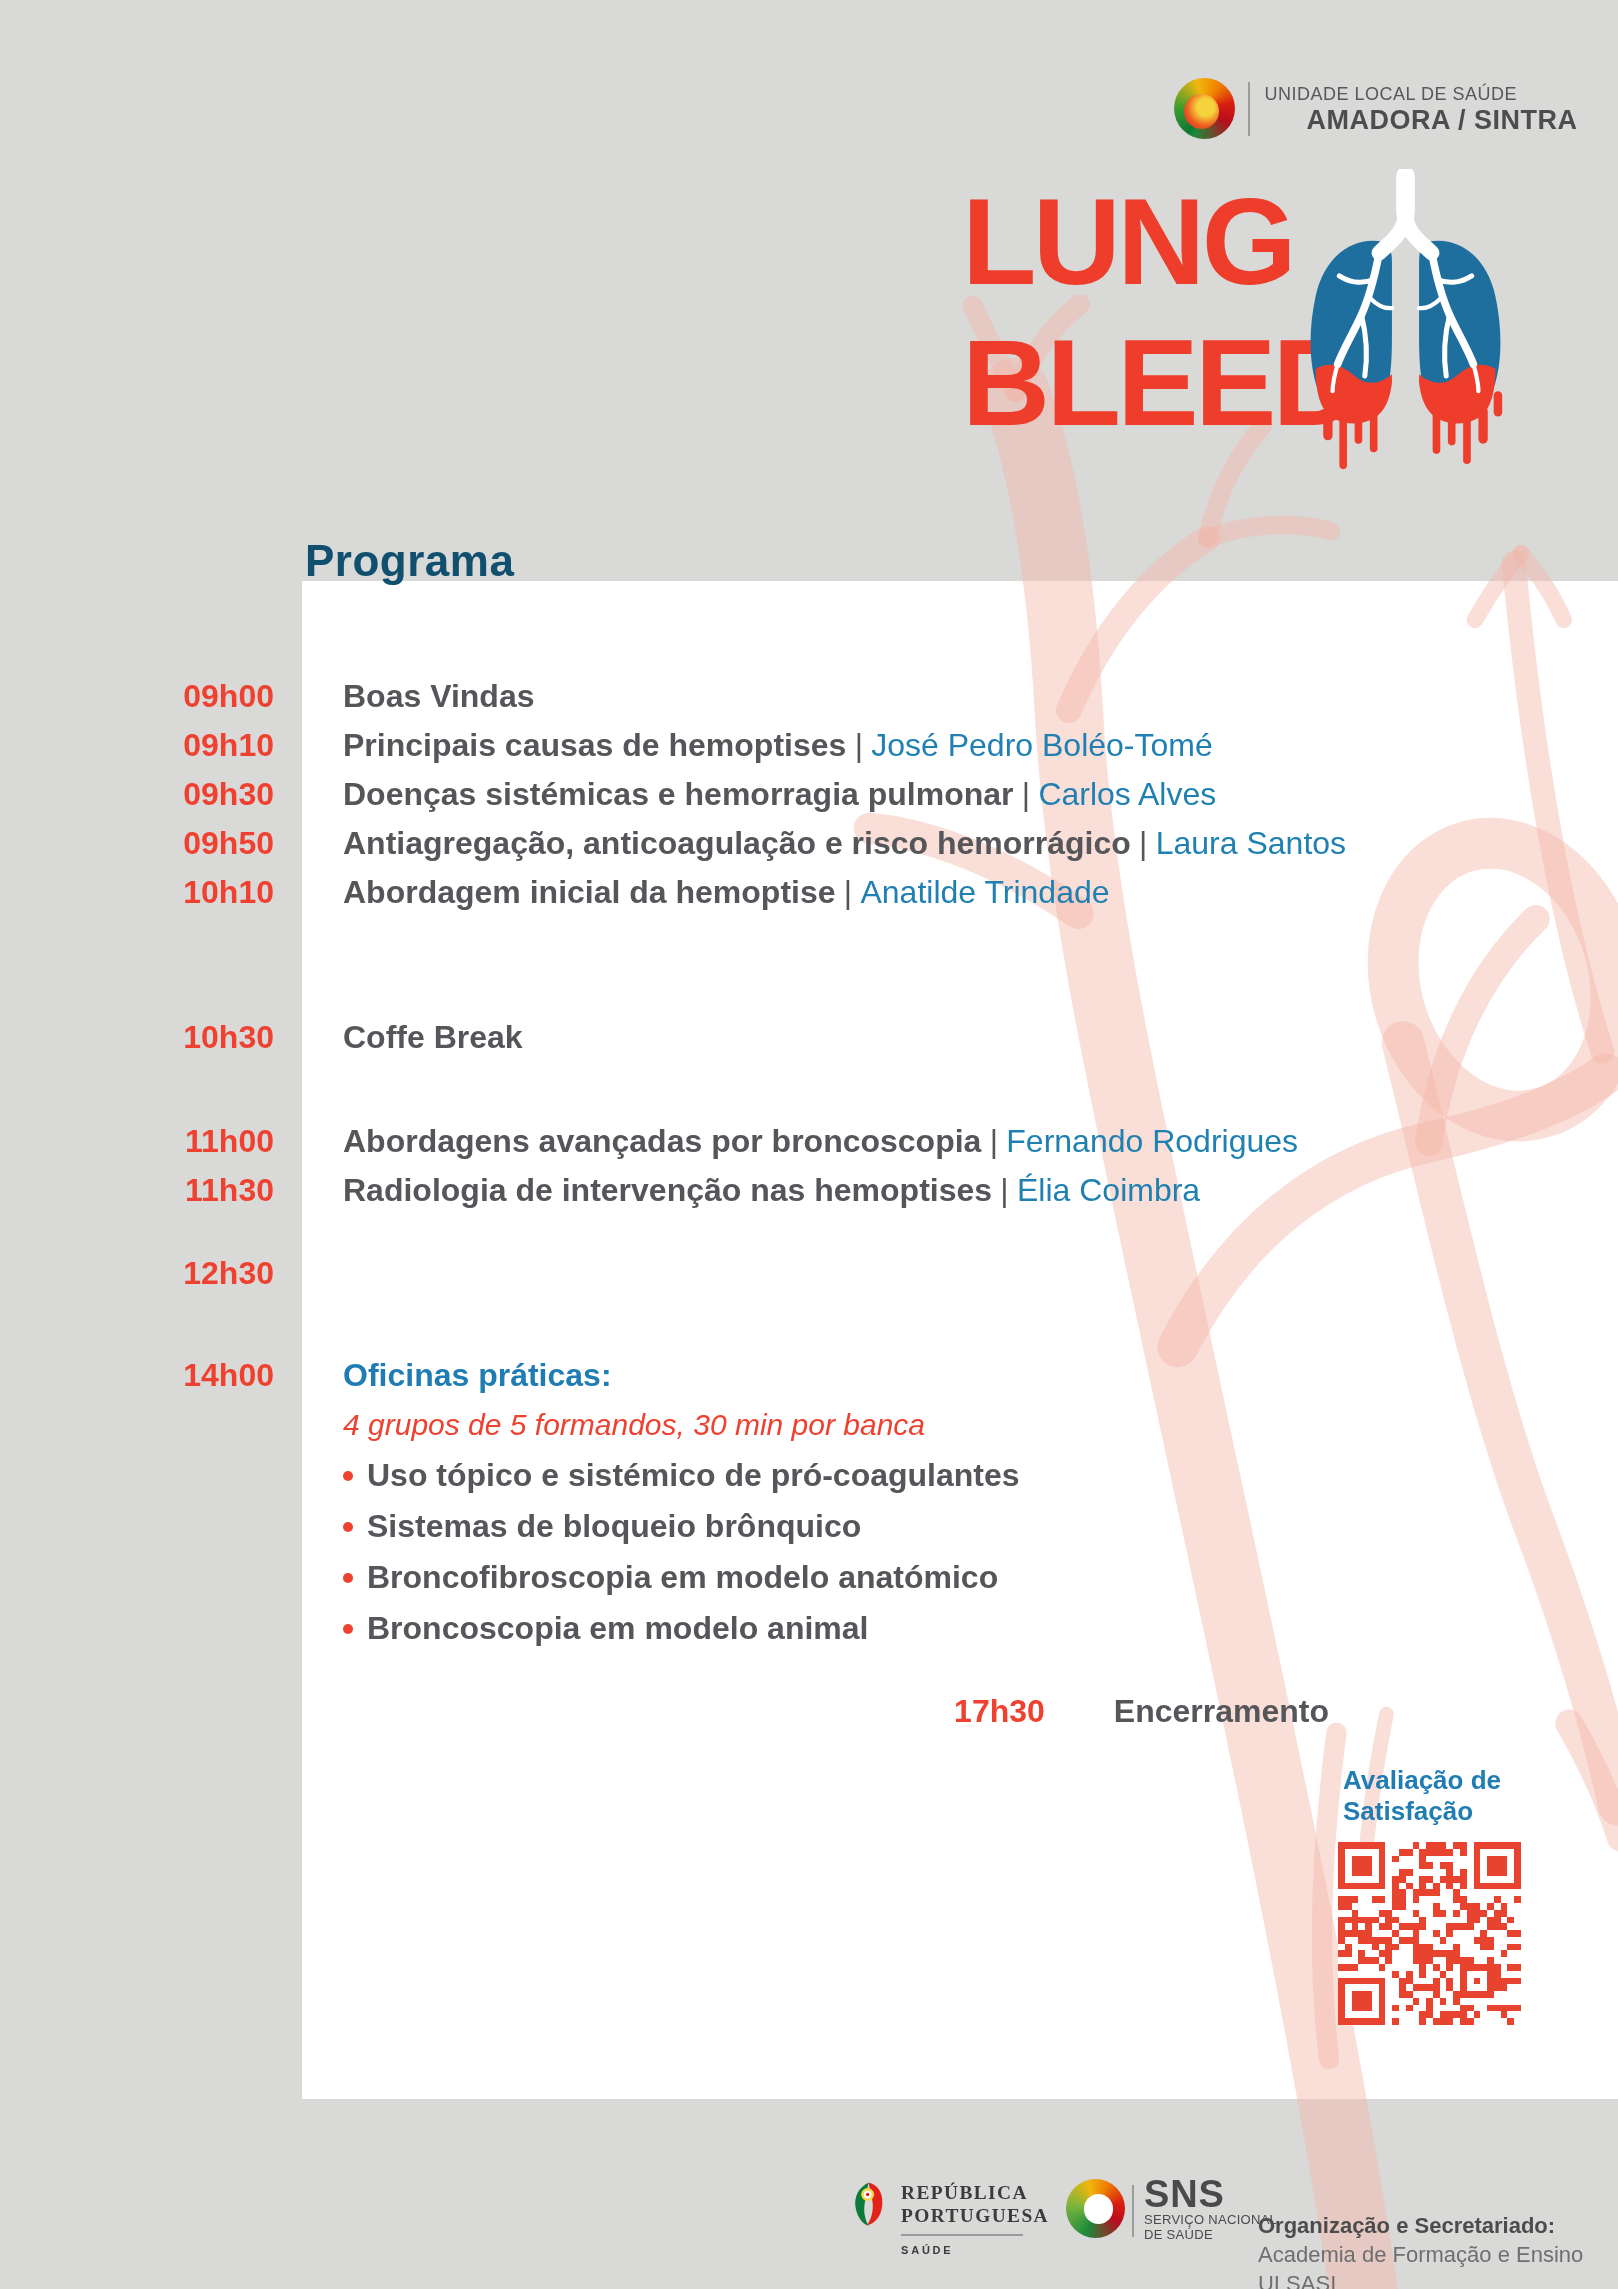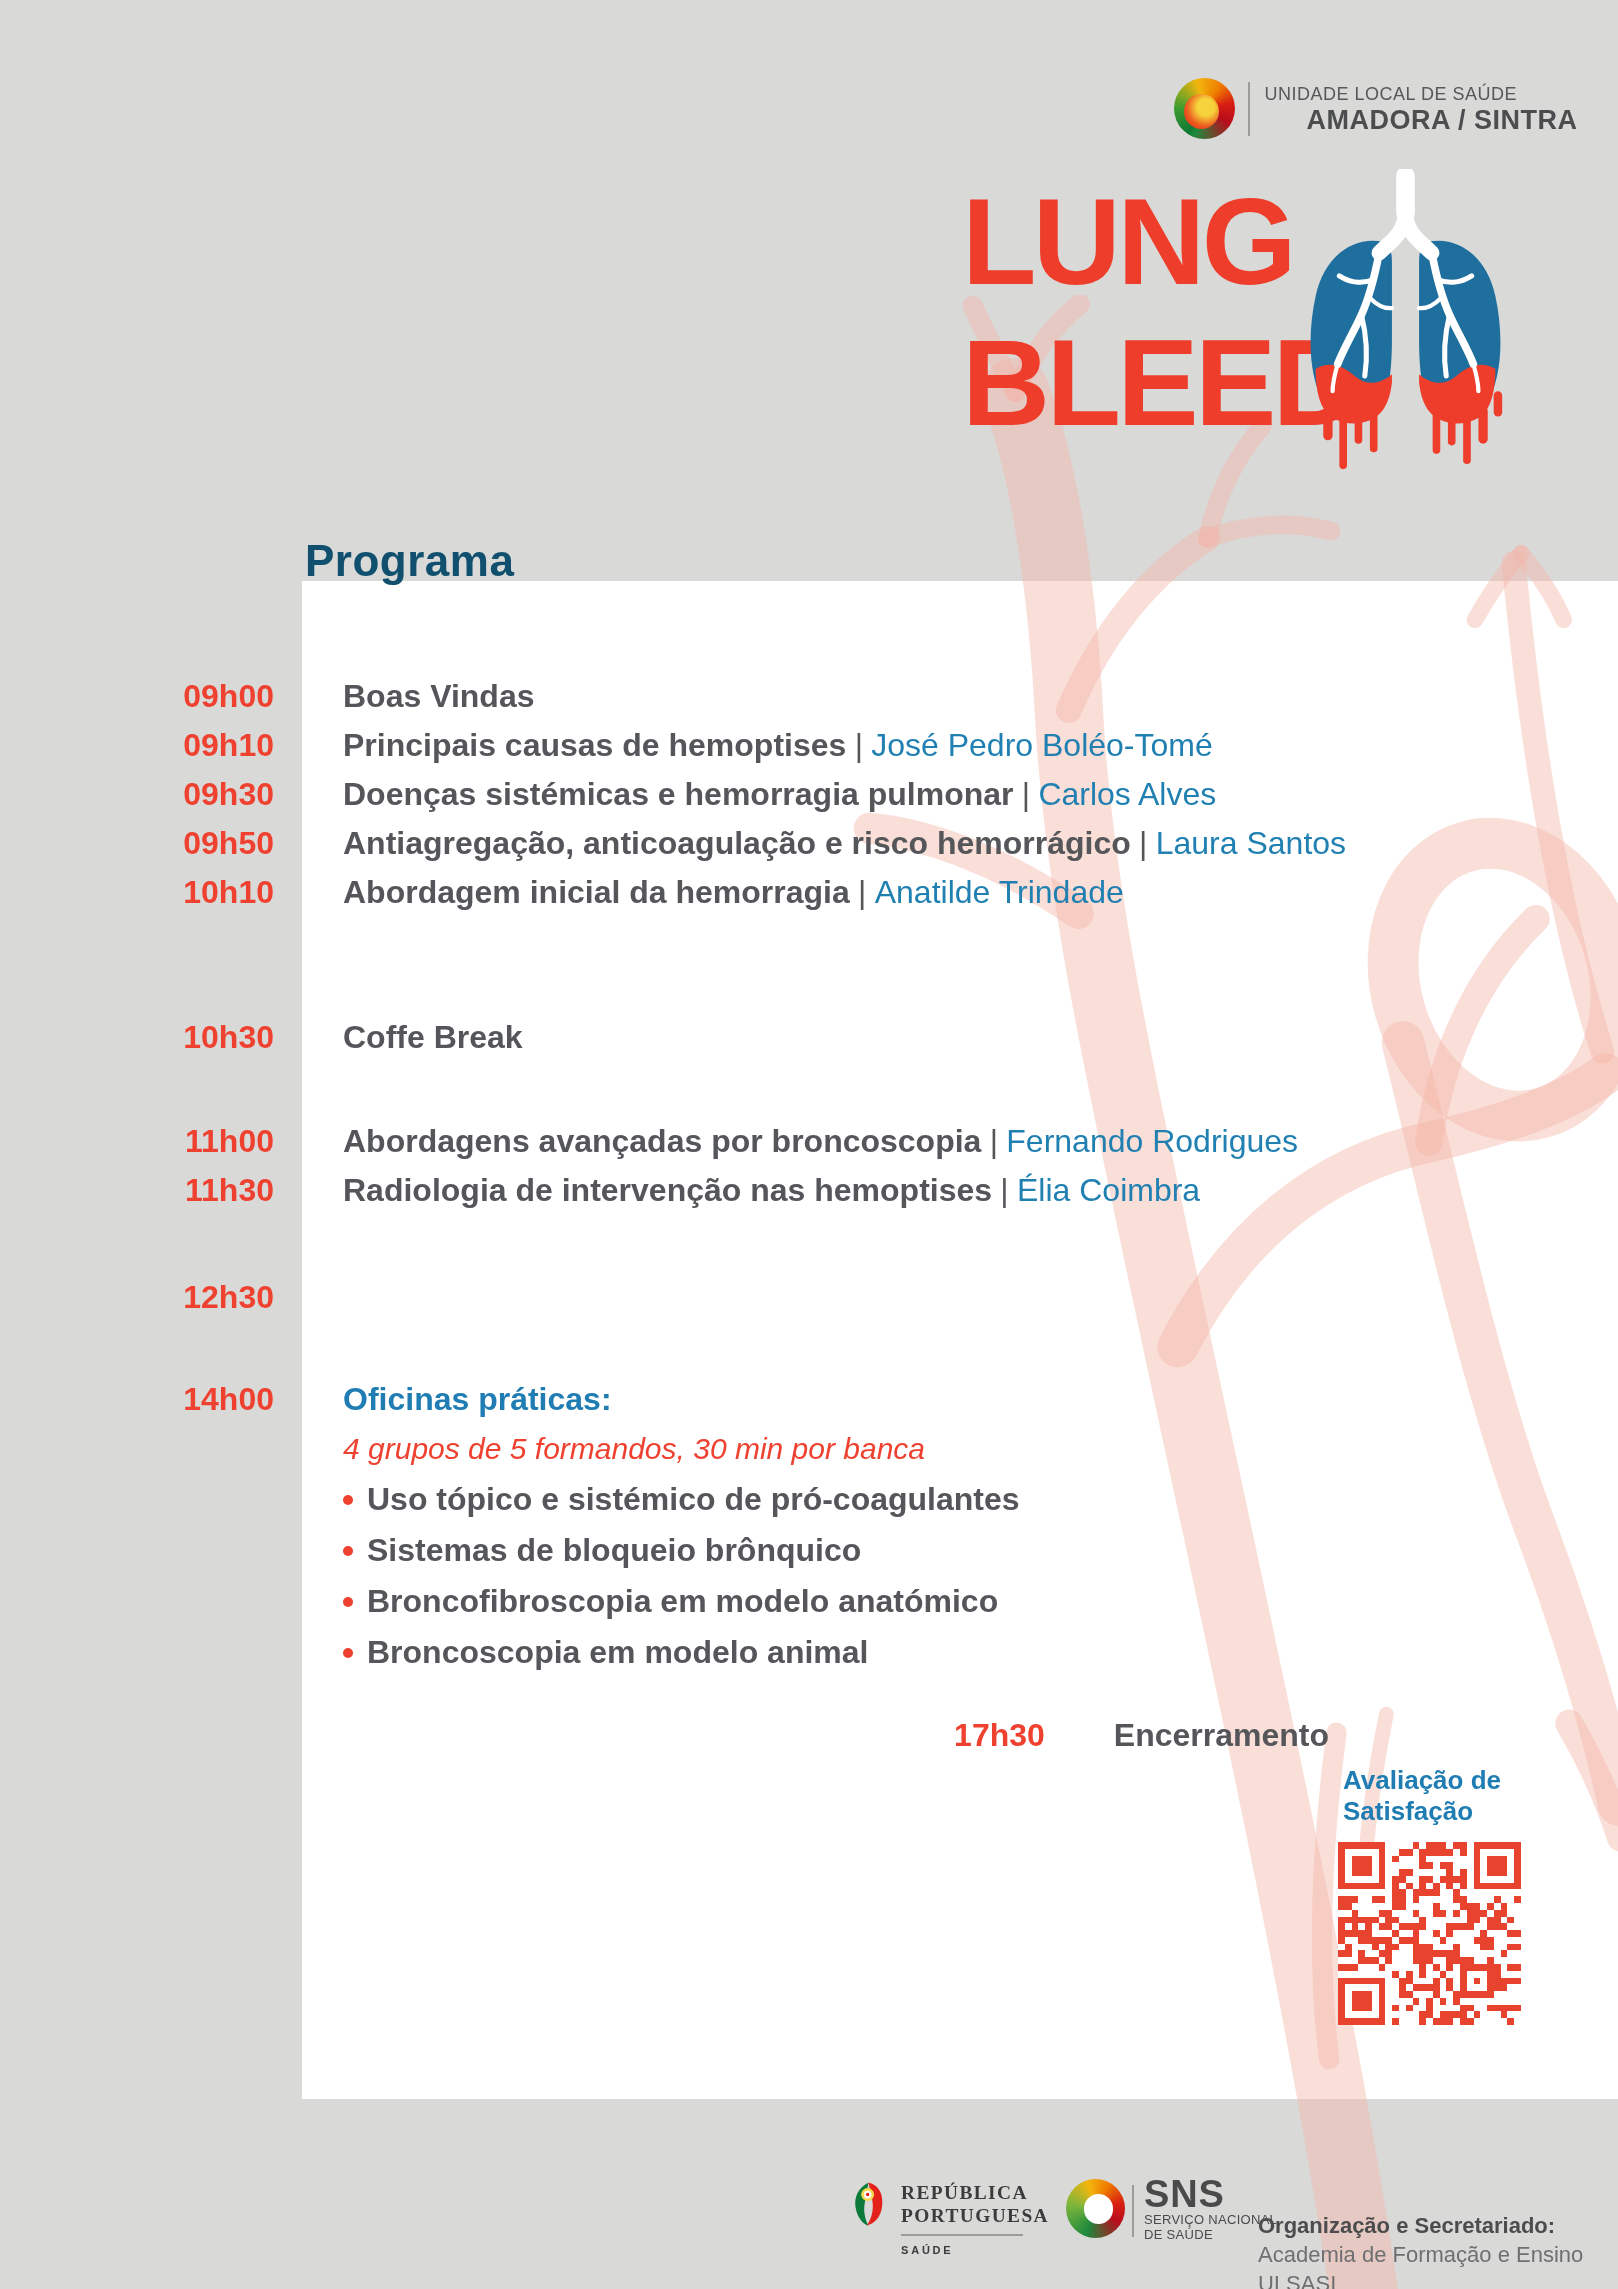--- a/index.html
+++ b/index.html
@@ -57,21 +57,21 @@
   .row{display:flex;align-items:baseline;gap:8px;}
   .row .time{width:274px;text-align:right;flex:none;font-weight:700;font-size:32px;
     color:var(--accent-red);line-height:49px;}
   .row .text{margin-left:61px;font-size:32px;font-weight:700;color:var(--body-gray);
     line-height:49px;white-space:nowrap;}
   .topic.workshop{color:var(--workshop-blue);}
   .pipe{font-weight:400;color:var(--body-gray);padding:0 8.3px;}
   .speaker{font-weight:400;color:var(--speaker-blue);}
   .g1{margin-top:96px;}
   .g2{margin-top:55px;}
-  .g3{margin-top:58px;}
+  .g3{margin-top:34px;}
   .g4{margin-top:53px;}
   .g5{margin-top:33px;justify-content:flex-end;}
   .note{font-size:30px;font-weight:400;font-style:italic;color:var(--accent-red);line-height:50px;}
   .bullets{list-style:none;}
   .bullets li{line-height:51px;font-size:32px;font-weight:700;color:var(--body-gray);}
   .dot{display:inline-block;width:10px;height:10px;border-radius:50%;
     background:var(--accent-red);margin-right:14px;vertical-align:5.5px;}
 
   
   #eval{left:1343px;top:1765px;font-size:26px;font-weight:700;color:var(--workshop-blue);
@@ -216,21 +216,21 @@
       <div class="text">
         <span class="topic">Antiagregação, anticoagulação e risco hemorrágico</span><span class="pipe">|</span><span class="speaker">Laura Santos</span>
         
         
       </div>
     </div>
 
     <div class="row">
       <div class="time">10h10</div>
       <div class="text">
-        <span class="topic">Abordagem inicial da hemorragia</span><span class="pipe">|</span><span class="speaker">Anatilde Trindade</span>
+        <span class="topic">Abordagem inicial da hemoptise</span><span class="pipe">|</span><span class="speaker">Anatilde Trindade</span>
         
         
       </div>
     </div>
 
     <div class="row g1">
       <div class="time">10h30</div>
       <div class="text">
         <span class="topic">Coffe Break</span>
         

